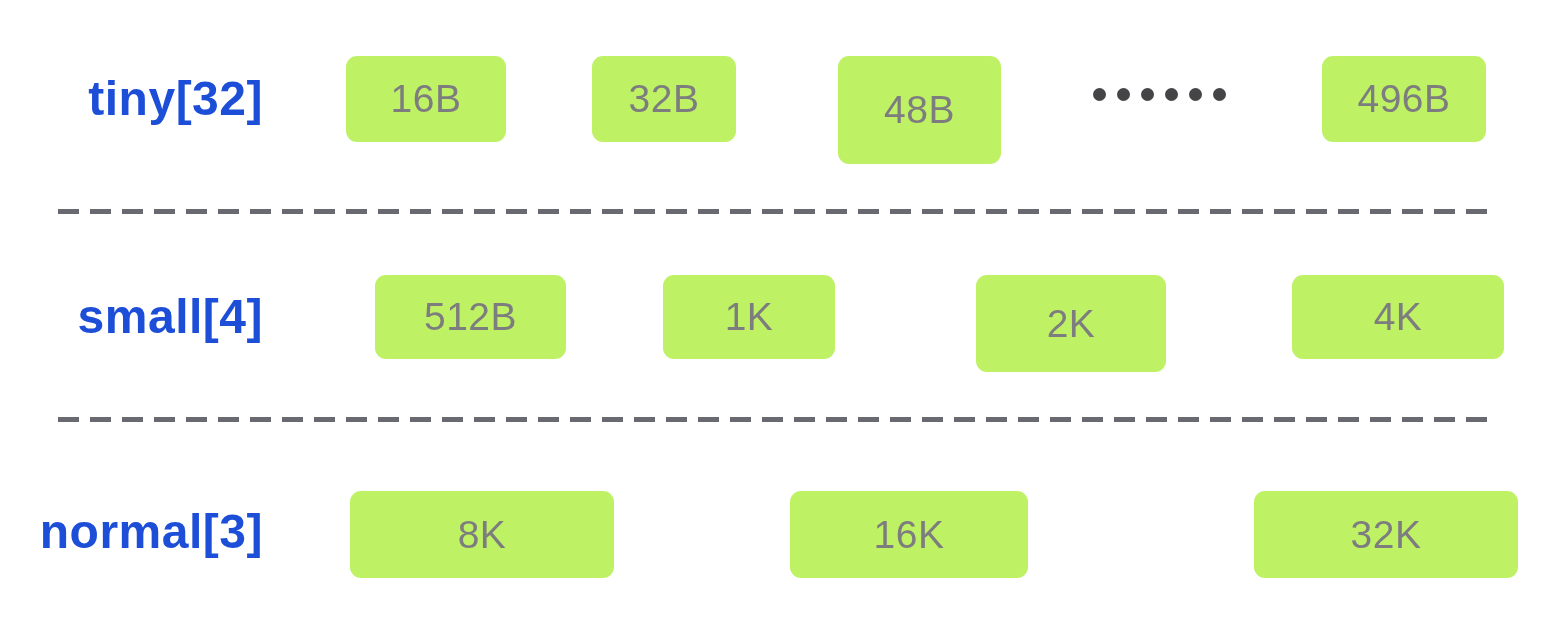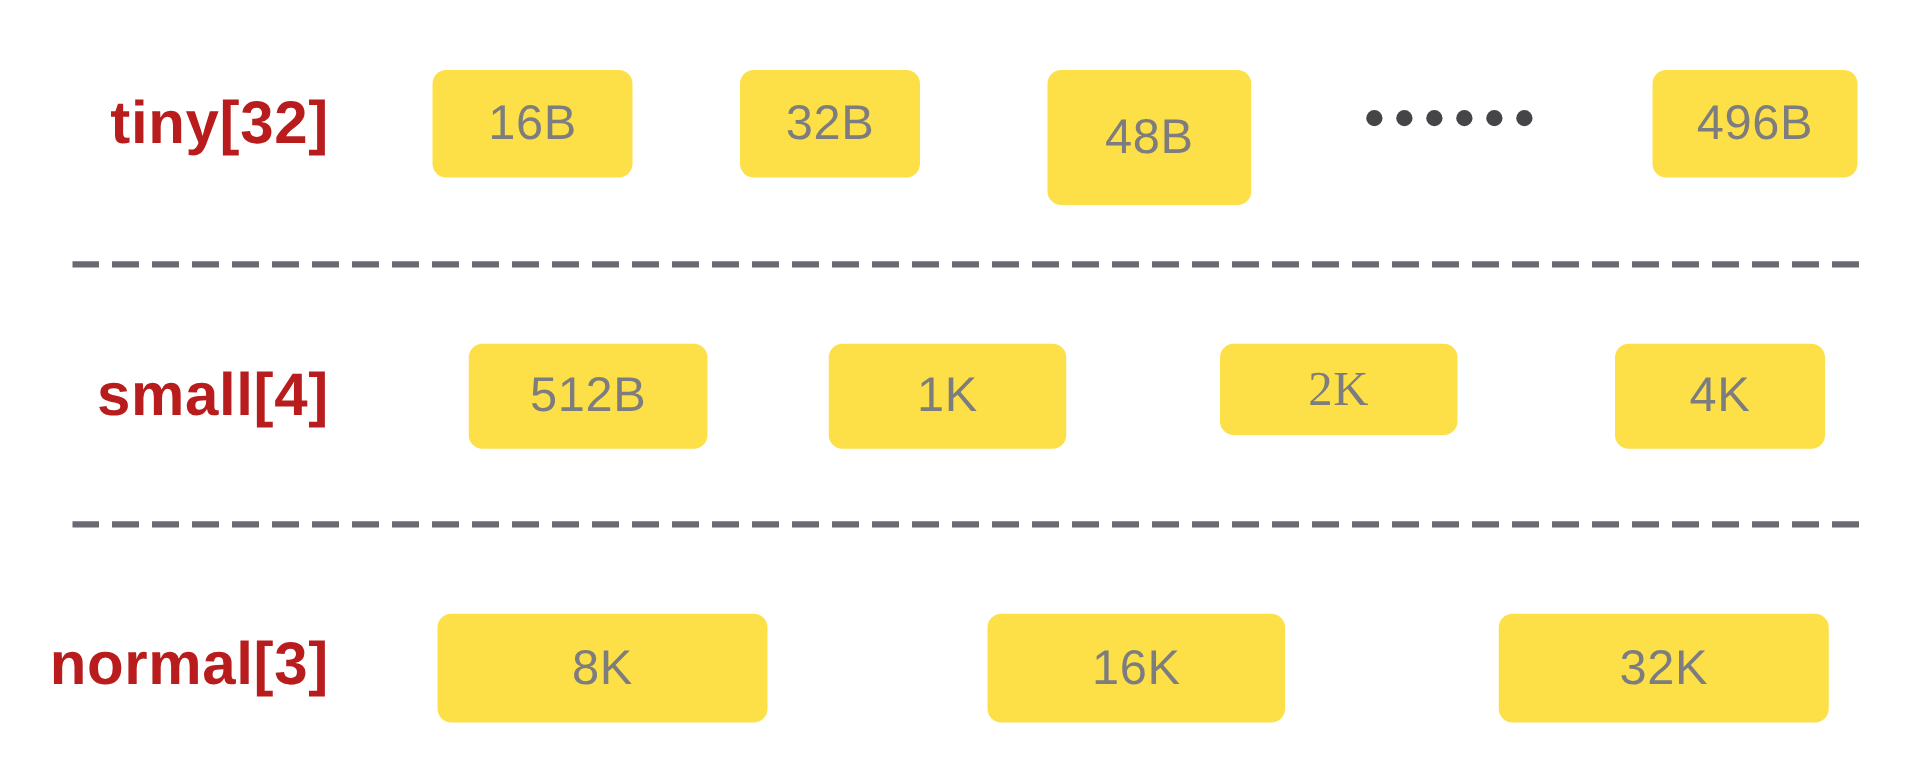--- a/index.html
+++ b/index.html
@@ -15,56 +15,56 @@
     background: #ffffff;
     overflow: hidden;
   }
   .row-label {
     position: absolute;
     left: 18px;
     width: 245px;
     text-align: right;
     font-size: 48px;
     font-weight: 600;
-    color: #b91c1c;
+    color: #1d4ed8;
     line-height: 56px;
     letter-spacing: 0.5px;
     white-space: nowrap;
   }
   .label-tiny   { top: 71px; }
   .label-small  { top: 289px; }
   .label-normal { top: 504px; }
 
   .size-box {
     position: absolute;
-    background: #fde047;
+    background: #bef264;
     border-radius: 11px;
     color: #7d7d7f;
     font-size: 39px;
     font-weight: 500;
     text-align: center;
     display: flex;
     align-items: center;
     justify-content: center;
     letter-spacing: 0.5px;
   }
   
   .b-16b  { left: 346px;  top: 56px;  width: 160px; height: 86px; }
   .b-32b  { left: 592px;  top: 56px;  width: 144px; height: 86px; }
   .b-48b  { left: 838px;  top: 56px;  width: 163px; height: 108px; }
   .b-496b { left: 1322px; top: 56px;  width: 164px; height: 86px; }
   
   .b-512b { left: 347px;  top: 275px; width: 191px; height: 84px; margin-left: 28px; }
-  .b-1k   { left: 663px;  top: 275px; width: 190px; height: 84px; }
-  .b-2k   { left: 976px;  top: 275px; width: 190px; height: 73px; font-family: Liberation Serif, serif; }
-  .b-4k   { left: 1292px; top: 275px; width: 168px; height: 84px; }
+  .b-1k   { left: 663px;  top: 275px; width: 172px; height: 84px; }
+  .b-2k   { left: 976px;  top: 275px; width: 190px; height: 97px; }
+  .b-4k   { left: 1292px; top: 275px; width: 212px; height: 84px; }
   
   .b-8k   { left: 350px;  top: 491px; width: 264px; height: 87px; }
   .b-16k  { left: 790px;  top: 491px; width: 238px; height: 87px; }
-  .b-32k  { left: 1199px; top: 491px; width: 264px; height: 87px; }
+  .b-32k  { left: 1254px; top: 491px; width: 264px; height: 87px; }
 
   .ellipsis {
     position: absolute;
     left: 1093px;
     top: 88px;
     width: 133px;
     height: 13px;
     display: flex;
     justify-content: space-between;
     align-items: center;

